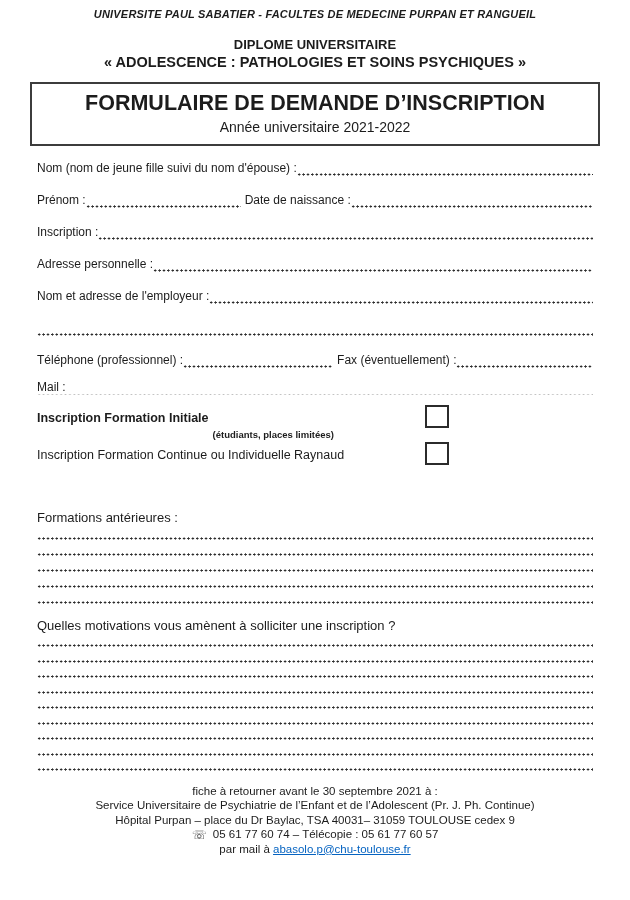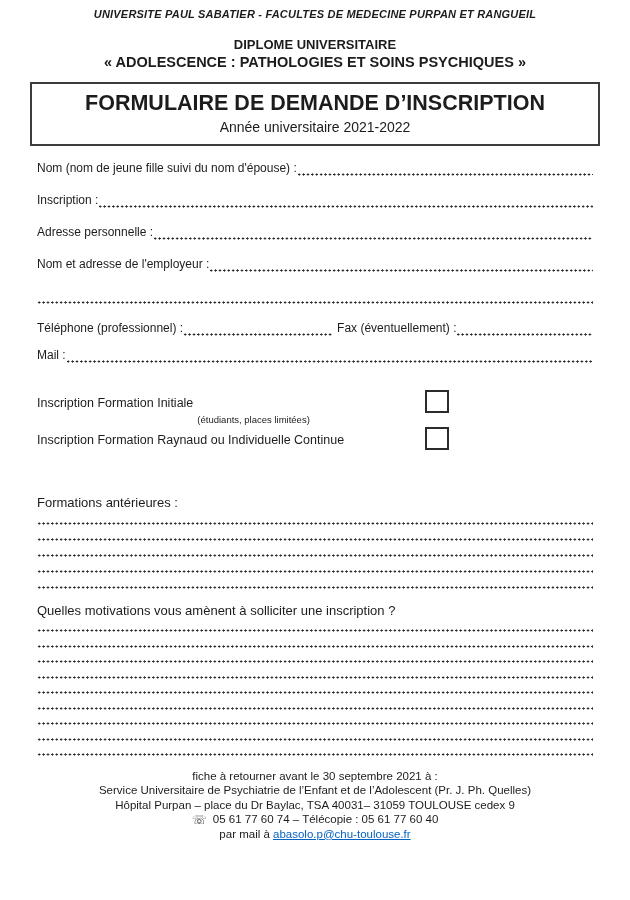--- a/index.html
+++ b/index.html
@@ -32,25 +32,25 @@
   .field-row .lbl{white-space:nowrap;}
   .leader{
     flex:1 1 auto;min-width:0;align-self:stretch;
     background-image:radial-gradient(circle,#2c2c2c 1px,rgba(0,0,0,0) 1.25px);
     background-size:4.4px 3.2px;background-repeat:repeat-x;
     background-position:0 calc(100% - 2px);
   }
   .leader.fixed-prenom{flex:0 0 155px;}
   .leader.fixed-telpro{flex:0 0 150px;}
   .lbl.second{margin-left:4px;}
-  .row-mail{margin-top:10px;}
+  .row-mail{margin-top:10px;flex-direction:column;}
 
   
   .check-row{position:relative;height:25px;font-size:12.5px;display:flex;align-items:center;}
-  .check-row.first{margin-top:25px;}
+  .check-row.first{margin-top:8px;font-weight:bold;}
   .check-row.second{margin-top:12px;}
   .check-note{font-size:9.5px;margin-left:4px;position:relative;top:17px;}
   .checkbox{
     position:absolute;left:388px;top:0;width:24px;height:23px;
     border:2px solid #2b2b2b;background:#fff;box-sizing:border-box;
   }
 
   
   .section-label{font-size:13px;margin-top:43px;height:15px;}
   .section-label.motiv{margin-top:12px;}
@@ -83,20 +83,26 @@
     <div class="sub-title">Année universitaire 2021-2022</div>
   </div>
 
   <div class="content">
 
     <div class="field-row">
       <span class="lbl">Nom (nom de jeune fille suivi du nom d'épouse) :</span>
       <span class="leader"></span>
     </div>
 
+    <div class="field-row">
+      <span class="lbl">Prénom :</span>
+      <span class="leader fixed-prenom"></span>
+      <span class="lbl second">Date de naissance :</span>
+      <span class="leader"></span>
+    </div>
 
     <div class="field-row">
       <span class="lbl">Inscription :</span>
       <span class="leader"></span>
     </div>
 
     <div class="field-row">
       <span class="lbl">Adresse personnelle :</span>
       <span class="leader"></span>
     </div>
@@ -123,21 +129,21 @@
       <span class="leader"></span>
     </div>
 
     <div class="check-row first">
       <span>Inscription Formation Initiale</span>
       <span class="check-note">(étudiants, places limitées)</span>
       <span class="checkbox"></span>
     </div>
 
     <div class="check-row second">
-      <span>Inscription Formation Raynaud ou Individuelle Continue</span>
+      <span>Inscription Formation Continue ou Individuelle Raynaud</span>
       <span class="checkbox"></span>
     </div>
 
     <div class="section-label">Formations antérieures :</div>
     <div class="dotlines">
         <div class="dotline"></div>
         <div class="dotline"></div>
         <div class="dotline"></div>
         <div class="dotline"></div>
         <div class="dotline"></div>
@@ -153,24 +159,24 @@
         <div class="dotline"></div>
         <div class="dotline"></div>
         <div class="dotline"></div>
         <div class="dotline"></div>
       </div>
 
   </div>
 
   <div class="footer">
     <div class="underlined">fiche à retourner avant le 30 septembre 2021 à :</div>
-    <div>Service Universitaire de Psychiatrie de l’Enfant et de l’Adolescent (Pr. J. Ph. Quelles)</div>
+    <div>Service Universitaire de Psychiatrie de l’Enfant et de l’Adolescent (Pr. J. Ph. Continue)</div>
     <div>Hôpital Purpan – place du Dr Baylac, TSA 40031– 31059 TOULOUSE cedex 9</div>
     <div>
       <span class="phone-icon">☏</span>
-      <span>05 61 77 60 74 – Télécopie : 05 61 77 60 40</span>
+      <span>05 61 77 60 74 – Télécopie : 05 61 77 60 57</span>
     </div>
     <div>
       <span>par mail à </span><a class="email-link">abasolo.p@chu-toulouse.fr</a>
     </div>
   </div>
 
 </div>
 
 </body></html>

